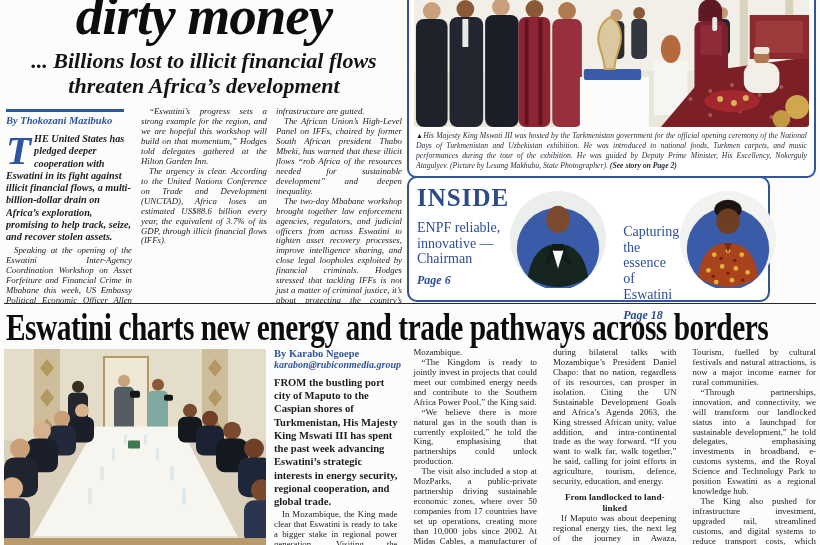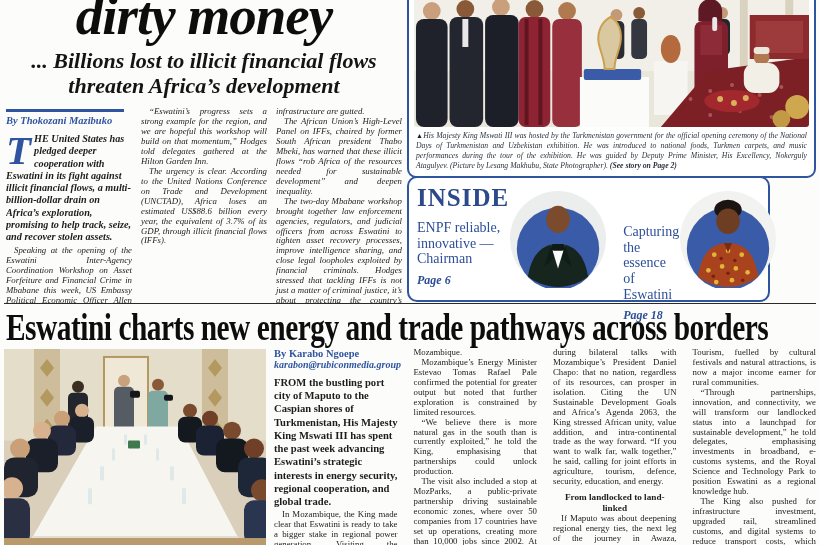--- a/index.html
+++ b/index.html
@@ -308,21 +308,21 @@
   <div class="bottom-cols">
     <div class="col">
       <p class="byline2">By Karabo Ngoepe</p>
       <p class="email">karabon@rubiconmedia.group</p>
       <p class="lead2">FROM the bustling port city of Maputo to the Caspian shores of Turkmenistan, His Majesty King Mswati III has spent the past week advancing Eswatini’s strategic interests in energy security, regional cooperation, and global trade.</p>
       <p class="jp ind">In Mozambique, the King made clear that Eswatini is ready to take a bigger stake in regional power generation. Visiting the Electricidade de Moçambique (EDM) thermal plant in Maputo, His Majesty signalled the Kingdom’s interest in investing in projects that would boost electricity supply for both nations and the wider Southern African region.</p>
 
     </div>
     <div class="col">
       <p class="jp">Mozambique.</p>
-      <p class="jp ind">Mozambique’s Energy Minister Estevao Tomas Rafael Pale confirmed the potential for greater output but noted that further exploration is constrained by limited resources.</p>
+      <p class="jp ind">“The Kingdom is ready to jointly invest in projects that could meet our combined energy needs and contribute to the Southern Africa Power Pool,” the King said.</p>
       <p class="jp ind">“We believe there is more natural gas in the south than is currently exploited,” he told the King, emphasising that partnerships could unlock production.</p>
       <p class="jp ind">The visit also included a stop at MozParks, a public-private partnership driving sustainable economic zones, where over 50 companies from 17 countries have set up operations, creating more than 10,000 jobs since 2002. At Midas Cables, a manufacturer of aluminium, copper and fibre optic lines, the King inspected products destined for regional power lines, much of it sourced from Mozal, the country’s major aluminium</p>
     </div>
     <div class="col">
       <p class="jp">during bilateral talks with Mozambique’s President Daniel Chapo: that no nation, regardless of its resources, can prosper in isolation. Citing the UN Sustainable Development Goals and Africa’s Agenda 2063, the King stressed African unity, value addition, and intra-continental trade as the way forward. “If you want to walk far, walk together,” he said, calling for joint efforts in agriculture, tourism, defence, security, education, and energy.</p>
       <h4 class="subhead">From landlocked to land-linked</h4>
       <p class="jp ind">If Maputo was about deepening regional energy ties, the next leg of the journey in Awaza, Turkmenistan, was about changing the narrative around landlocked nations. Addressing the 3rd UN Conference on Landlocked Developing Countries (LLDCs), His Majesty declared that geography will not dictate Eswatini’s destiny.</p>
 
     </div>
     <div class="col">

